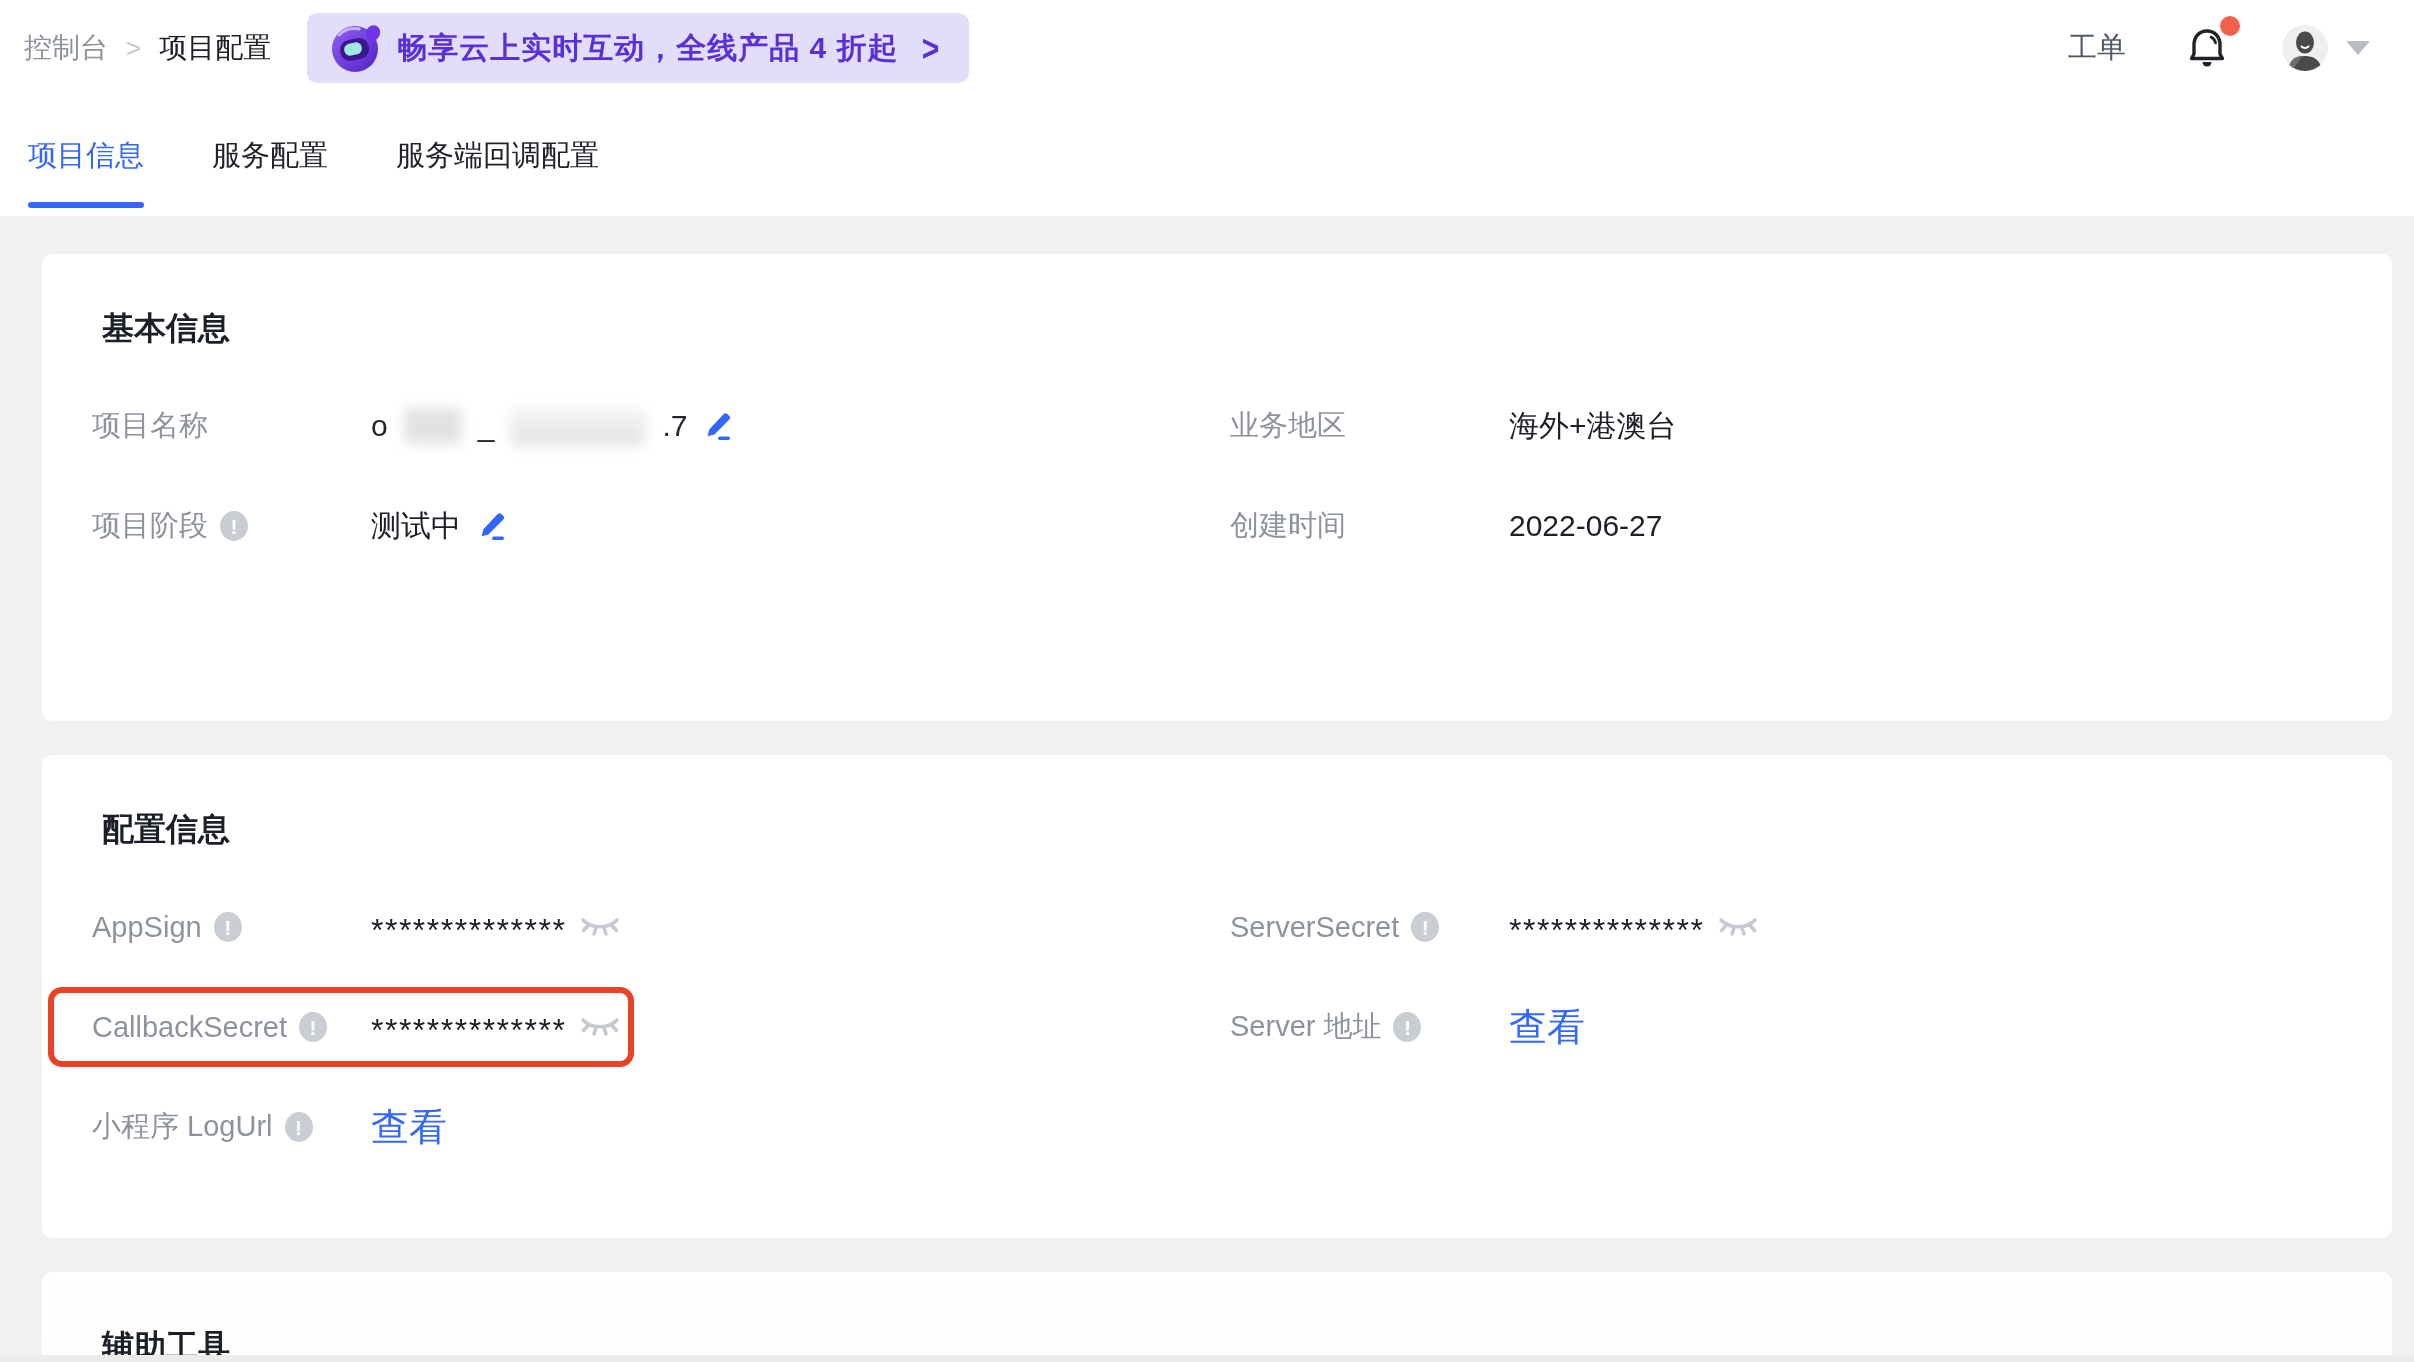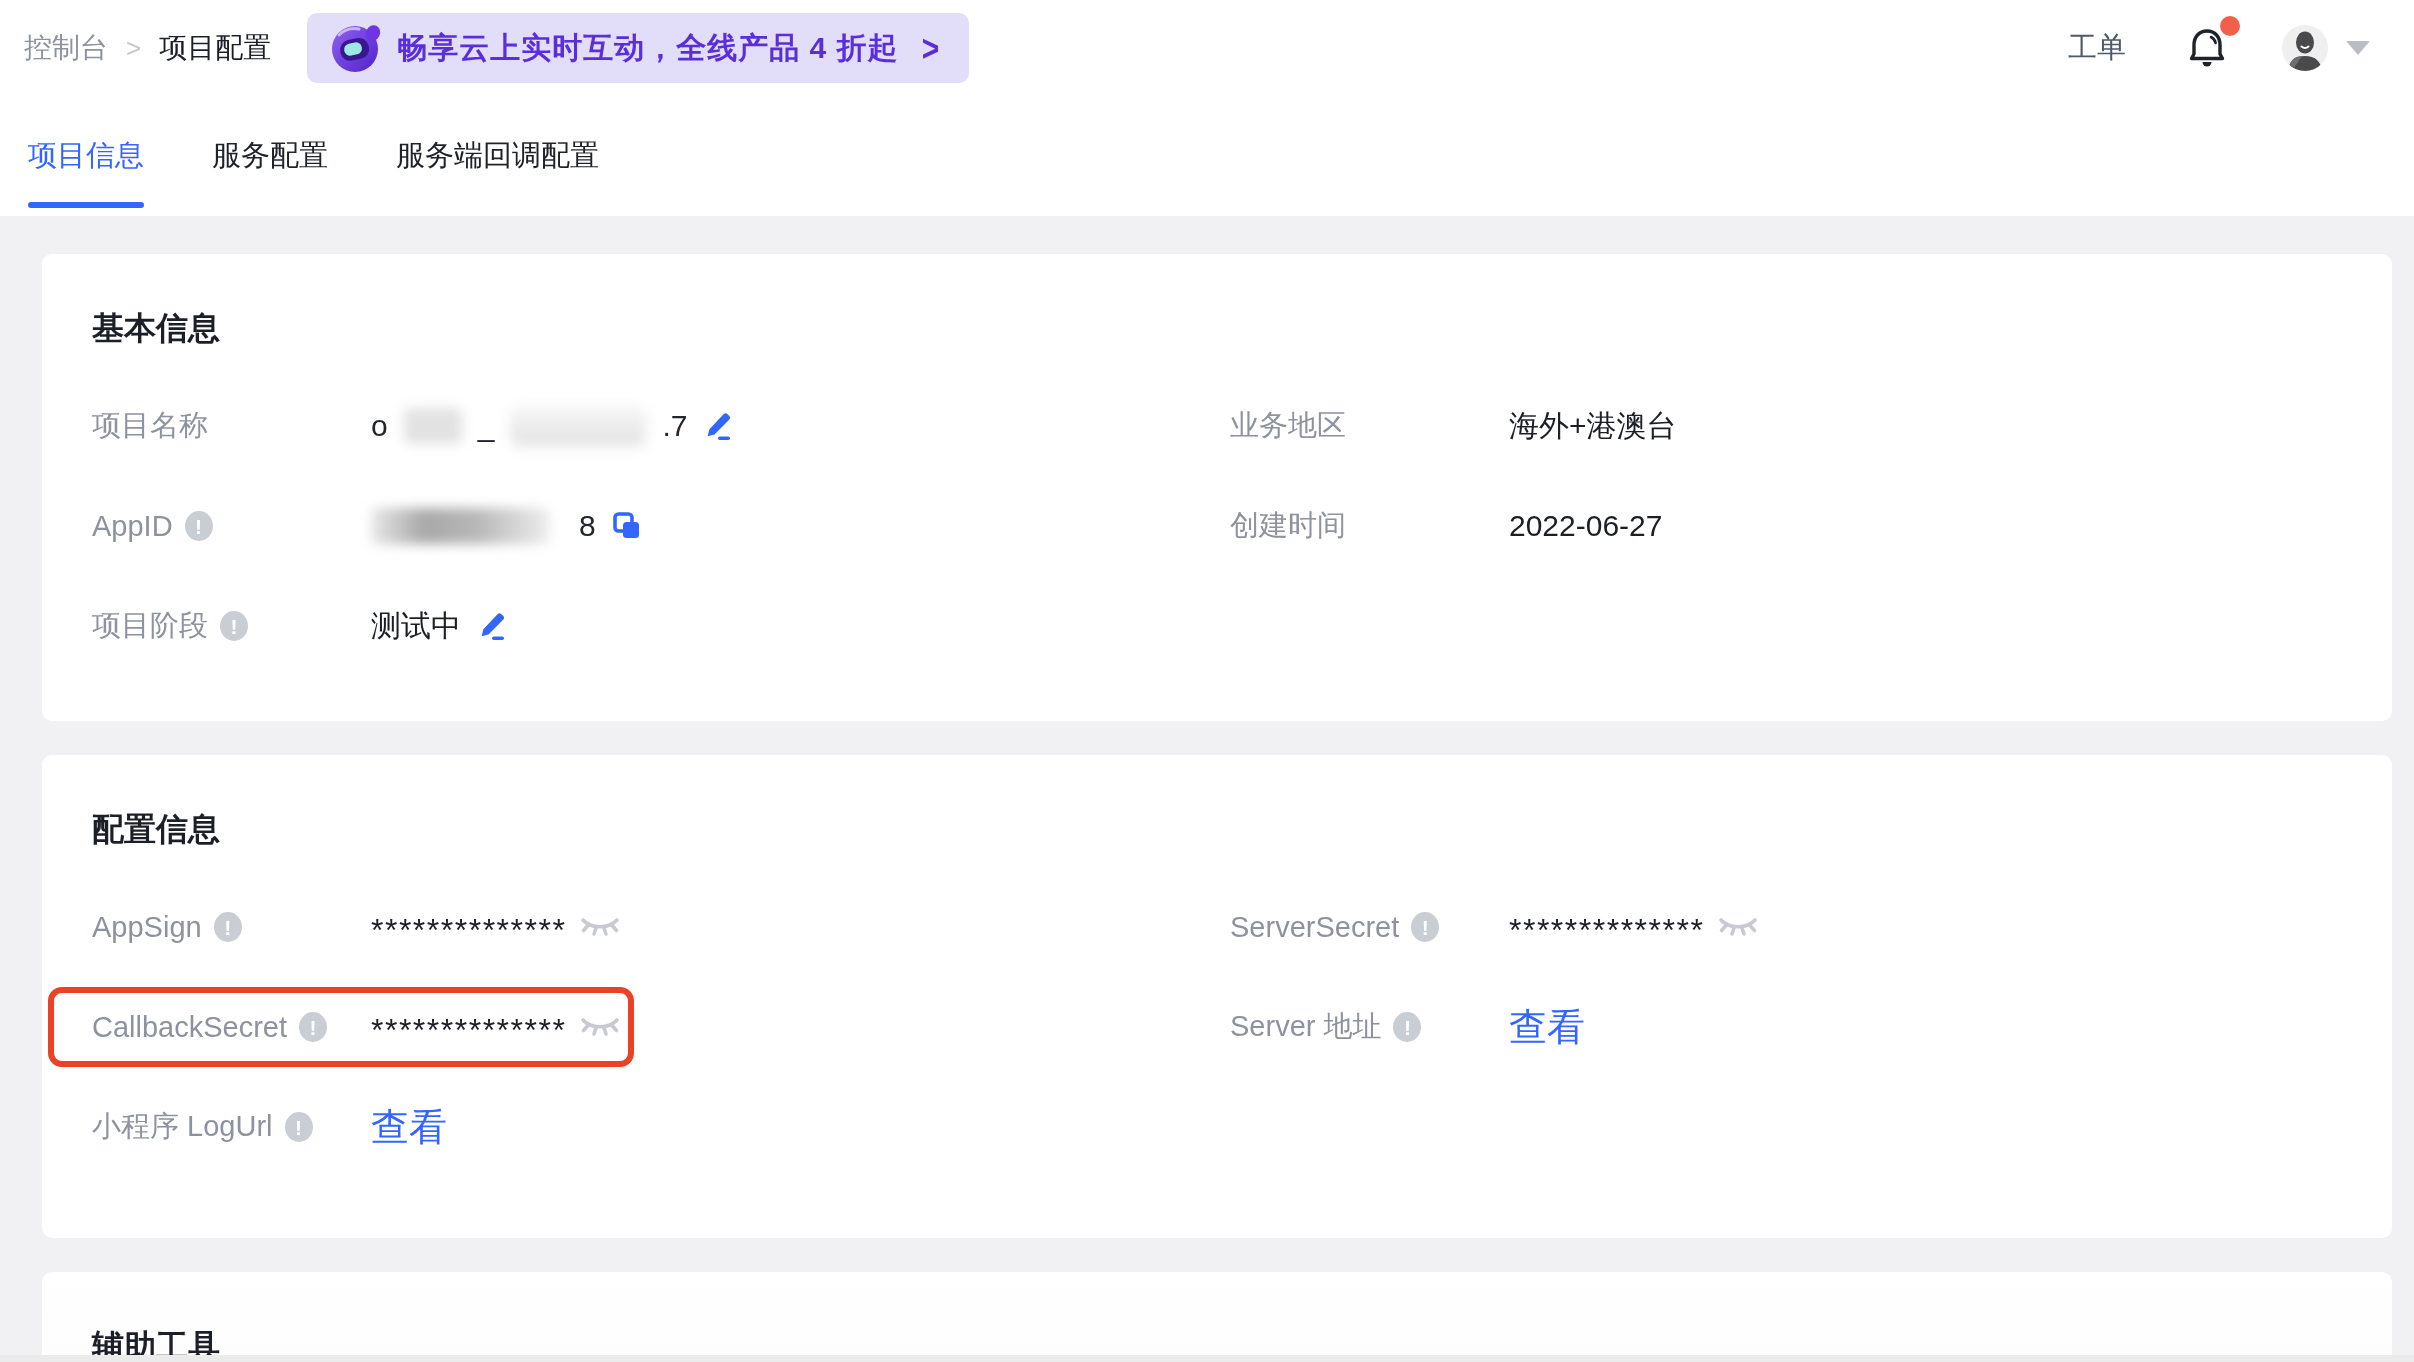--- a/index.html
+++ b/index.html
@@ -65,21 +65,21 @@
     font-size:29px;color:#1F2329;cursor:pointer;white-space:nowrap;
   }
   .tab.active{color:var(--accent-blue);}
   .tab.active::after{
     content:"";position:absolute;left:0;right:0;bottom:8px;height:6px;
     background:var(--accent-blue);border-radius:3px;
   }
   
   .content{padding:38px 22px 0 42px;}
   .card{background:#fff;border-radius:10px;padding:54px 50px 0 50px;margin-bottom:34px;}
-  .card-title{font-size:32px;font-weight:700;color:#1B1F27;line-height:40px;margin-bottom:28px;}
+  .card-title{font-size:32px;font-weight:700;color:#1B1F27;line-height:40px;margin-bottom:28px;margin-left:10px;}
   .card.basic{height:467px;}
   .card.config{height:483px;}
   .card.tools{height:220px;background:linear-gradient(#ffffff,#fafafa);}
   .grid{display:grid;grid-template-columns:1127px 1fr;gap:11px;}
   .row{height:100px;display:flex;align-items:center;position:relative;}
   .lbl{
     width:279px;flex-shrink:0;display:flex;align-items:center;gap:12px;
     font-size:29px;color:var(--label-gray);white-space:nowrap;
   }
   .info-icon{
@@ -188,36 +188,20 @@
               <span class="frag">.7</span>
             <span class="icon-btn">
               <svg width="32" height="32" viewBox="0 0 32 32">
                 <path d="M22.5 4.2 a2.8 2.8 0 0 1 4 0 l1.6 1.6 a2.8 2.8 0 0 1 0 4 L13.5 24.4 L6.6 26.2 L8.4 19.3 Z" fill="#3366FF"></path>
                 <rect x="17" y="26.5" width="12" height="3.4" rx="1.7" fill="#3366FF"></rect>
               </svg>
             </span>
           </span>
         </div>
 
-        <div class="row">
-          <span class="lbl">
-            <span>AppID</span>
-            <span class="info-icon"></span>
-          </span>
-          <span class="val">
-            <span class="patch p-appid"></span>
-              <span class="frag">8</span>
-            <span class="icon-btn">
-              <svg width="34" height="34" viewBox="0 0 34 34">
-                <rect x="5" y="5" width="17" height="17" rx="3.5" fill="none" stroke="#3366FF" stroke-width="3.6"></rect>
-                <rect x="13" y="13" width="16" height="16" rx="3.5" fill="#3366FF"></rect>
-              </svg>
-            </span>
-          </span>
-        </div>
 
         <div class="row">
           <span class="lbl">
             <span>项目阶段</span>
             <span class="info-icon"></span>
           </span>
           <span class="val">
             <span>测试中</span>
             <span class="icon-btn">
               <svg width="32" height="32" viewBox="0 0 32 32">

